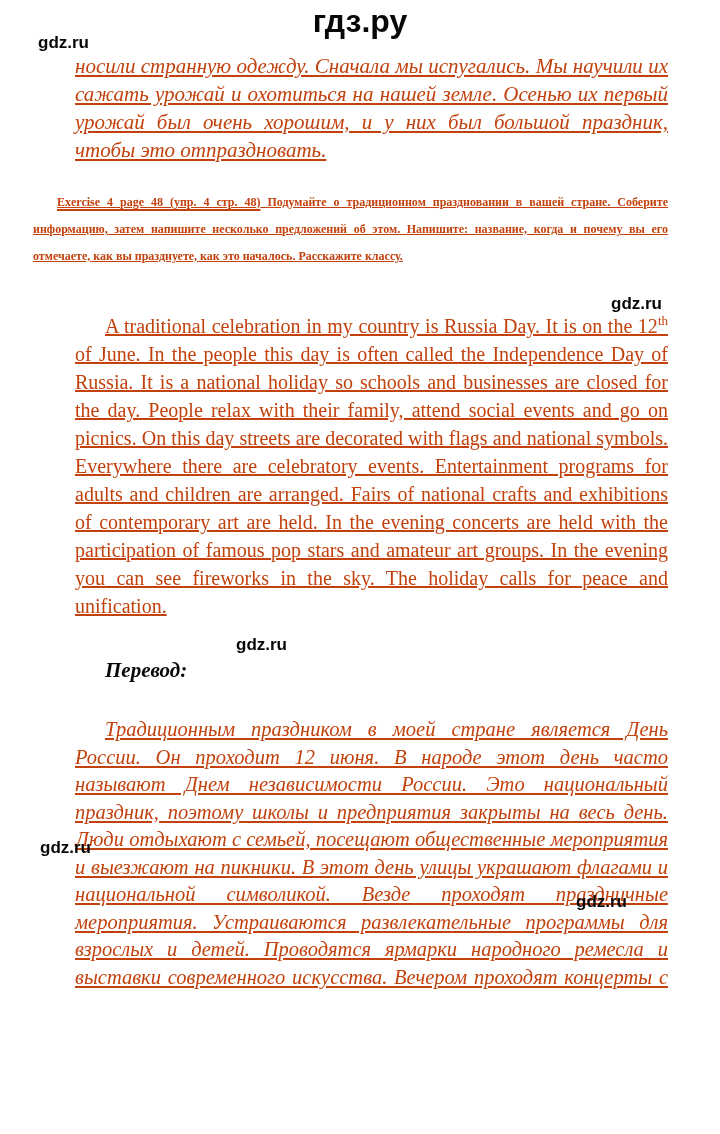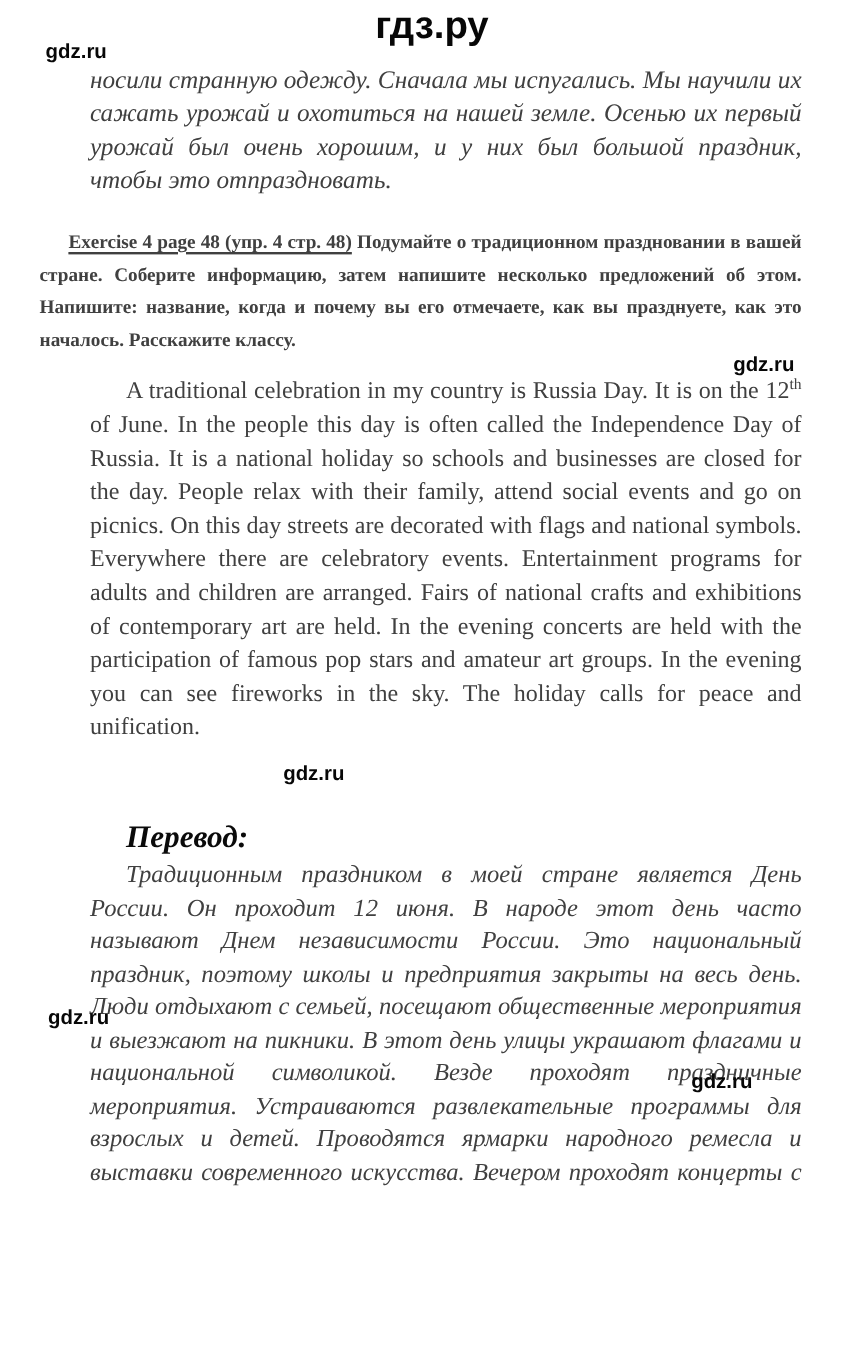--- a/index.html
+++ b/index.html
@@ -29,32 +29,33 @@
   .wm-2 { top: 294px;  left: 611px; }
   .wm-3 { top: 635px;  left: 236px; }
   .wm-4 { top: 838px;  left: 40px;  }
   .wm-5 { top: 892px;  left: 576px; }
   .wm-6 { top: 1055px; left: 253px; }
 
   
   .para {
     position: absolute;
     text-align: justify;
-    color: #404040;
+    color: #c2410c;
+    text-decoration: underline;
   }
   .intro-para {
     top: 52px; left: 75px; width: 593px;
     font-style: italic;
     font-size: 21px;
     line-height: 28px;
   }
   .exercise-heading {
     top: 189px; left: 33px; width: 635px;
     font-weight: bold;
-    font-size: 16px;
+    font-size: 12px;
     line-height: 27px;
     text-indent: 24px;
   }
   .exercise-title {
     text-decoration: underline;
     text-decoration-thickness: 2px;
     text-underline-offset: 3px;
   }
   .answer-english {
     top: 312px; left: 75px; width: 593px;
@@ -62,24 +63,24 @@
     line-height: 28px;
     text-indent: 30px;
   }
   .answer-english sup {
     font-size: 13px;
     line-height: 0;
     vertical-align: super;
   }
   .translation-label {
     position: absolute;
-    top: 684px; left: 105px;
+    top: 656px; left: 105px;
     font-weight: bold;
     font-style: italic;
-    font-size: 26px;
+    font-size: 21px;
     line-height: 28px;
   }
   .translation-para {
     top: 684px; left: 75px; width: 593px;
     font-style: italic;
     font-size: 20.5px;
     line-height: 27.5px;
     text-indent: 30px;
     margin-top: 32px;
   }

